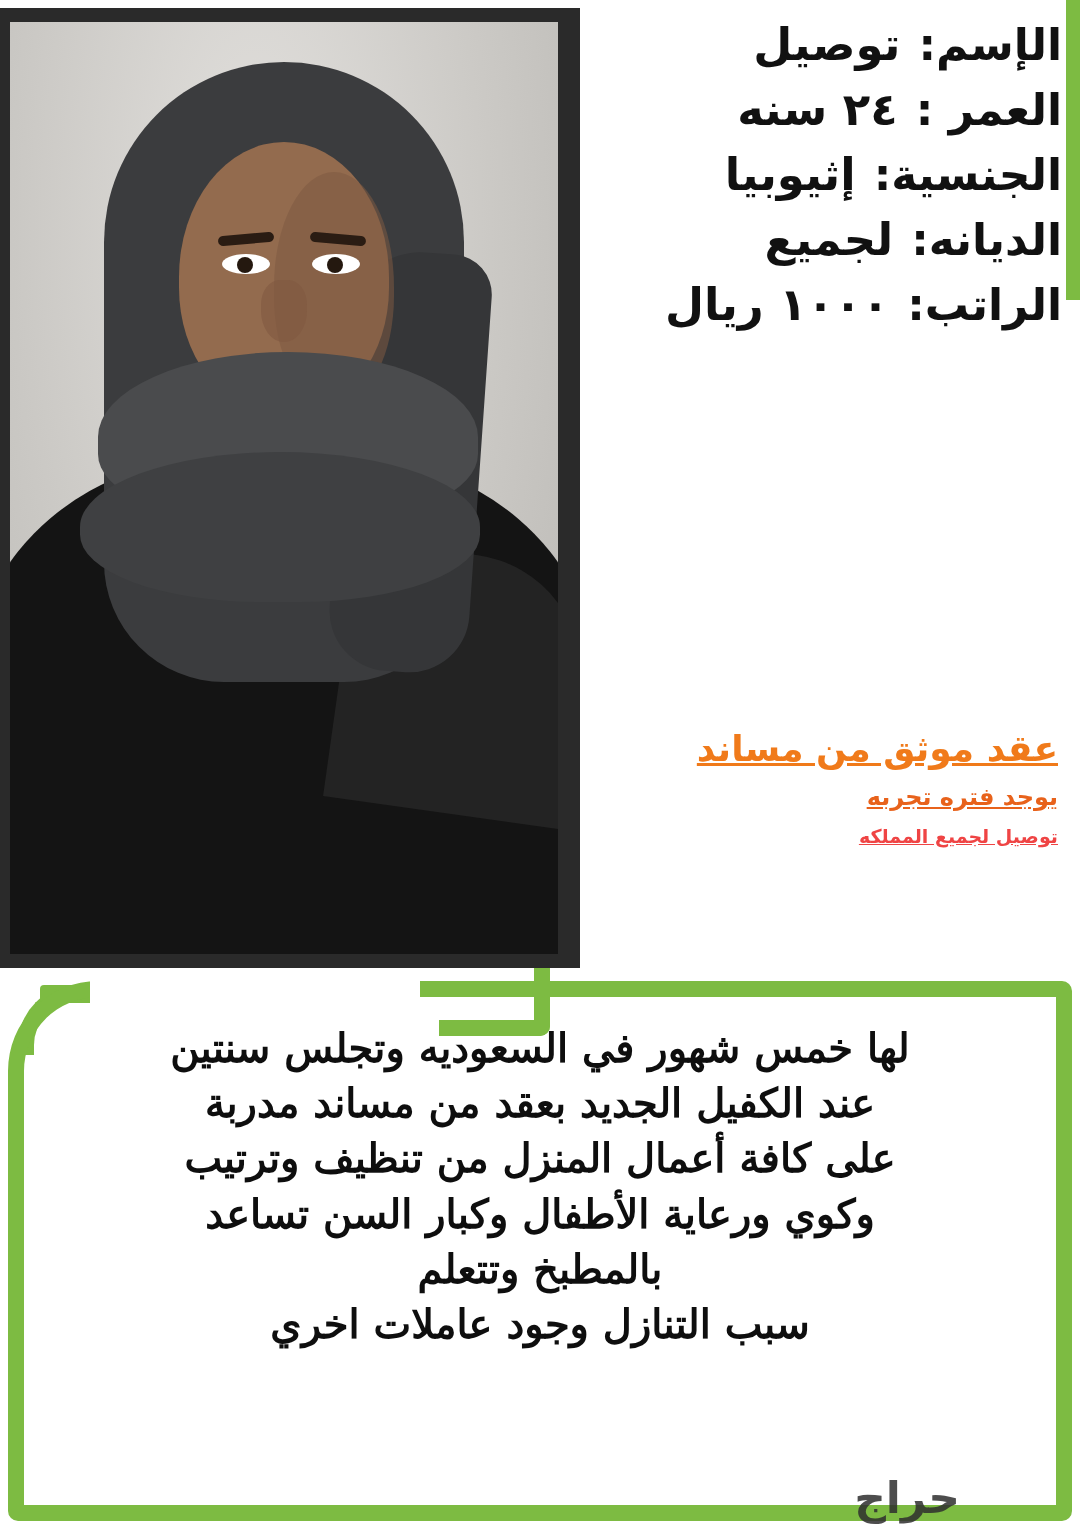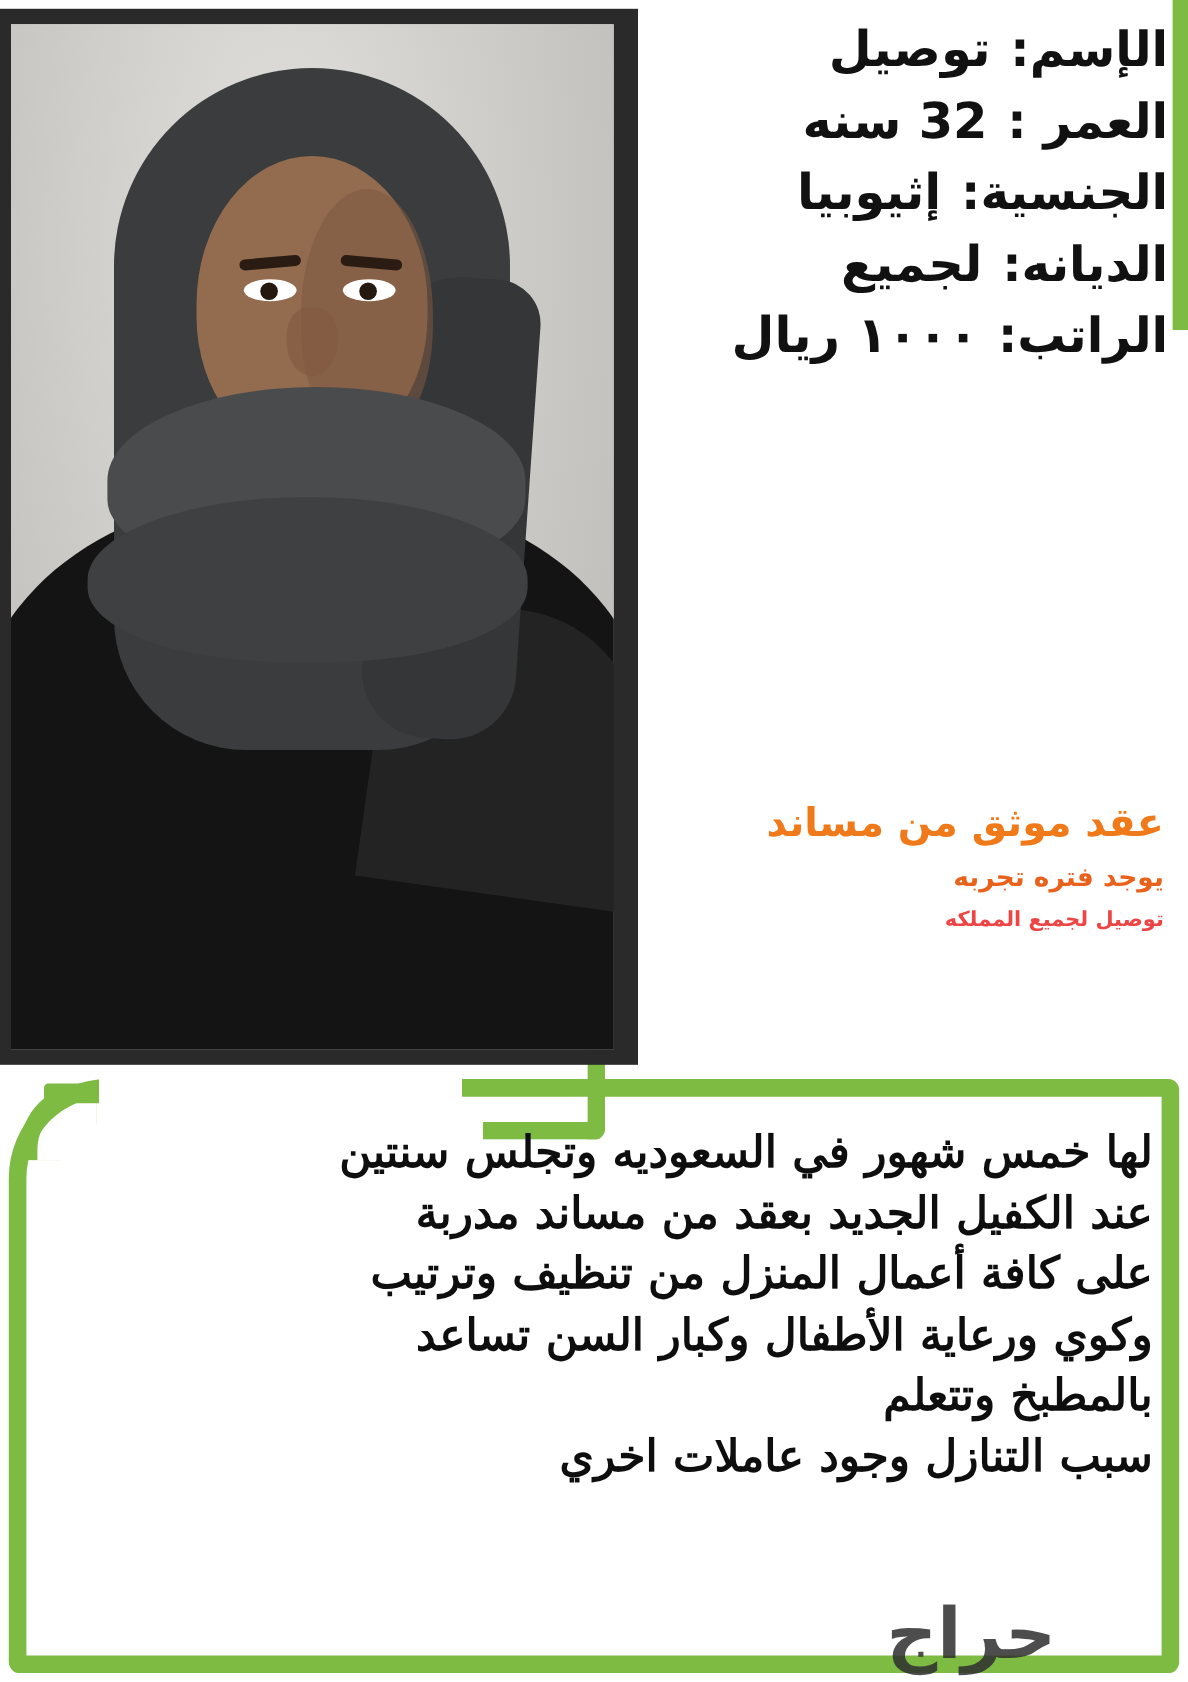--- a/index.html
+++ b/index.html
@@ -276,20 +276,21 @@
     right: 22px;
     width: 470px;
     text-align: right;
     direction: rtl;
   }
   .promo-line {
     font-weight: bold;
     color: #f07a1a;
     letter-spacing: 1px;
     margin-bottom: 14px;
+    text-decoration: underline;
   }
   .promo-line.l1 { font-size: 36px; }
   .promo-line.l2 { font-size: 24px; color: #e8621b; }
   .promo-line.l3 { font-size: 19px; color: #ef4444; }
 
   
   .desc {
     position: absolute;
     top: 1022px;
     left: 18px;
@@ -297,28 +298,28 @@
     direction: rtl;
     text-align: center;
     font-family: "DejaVu Serif", "Liberation Serif", serif;
     font-weight: bold;
     font-size: 40px;
     line-height: 1.28;
     color: #0e0e0e;
     padding: 0 14px;
     box-sizing: border-box;
   }
-  .desc p { margin: 0 0 4px 0; text-align: right; }
+  .desc p { margin: 0 0 4px 0; }
 
   
   .watermark {
     position: absolute;
     bottom: 6px;
     right: 120px;
-    font-size: 64px;
+    font-size: 44px;
     font-weight: bold;
     color: #2f2f2f;
     opacity: .85;
     direction: rtl;
   }
 </style>
 </head>
 <body>
 
 <div class="card">
@@ -354,21 +355,21 @@
     </div>
   </div>
 
   <div class="info">
     <div class="info-row">
       <span class="info-label">الإسم:</span>
       <span class="info-value">توصيل</span>
     </div>
     <div class="info-row">
       <span class="info-label">العمر :</span>
-      <span class="info-value">32 سنه</span>
+      <span class="info-value">٢٤ سنه</span>
     </div>
     <div class="info-row">
       <span class="info-label">الجنسية:</span>
       <span class="info-value">إثيوبيا</span>
     </div>
     <div class="info-row">
       <span class="info-label">الديانه:</span>
       <span class="info-value">لجميع</span>
     </div>
     <div class="info-row">

